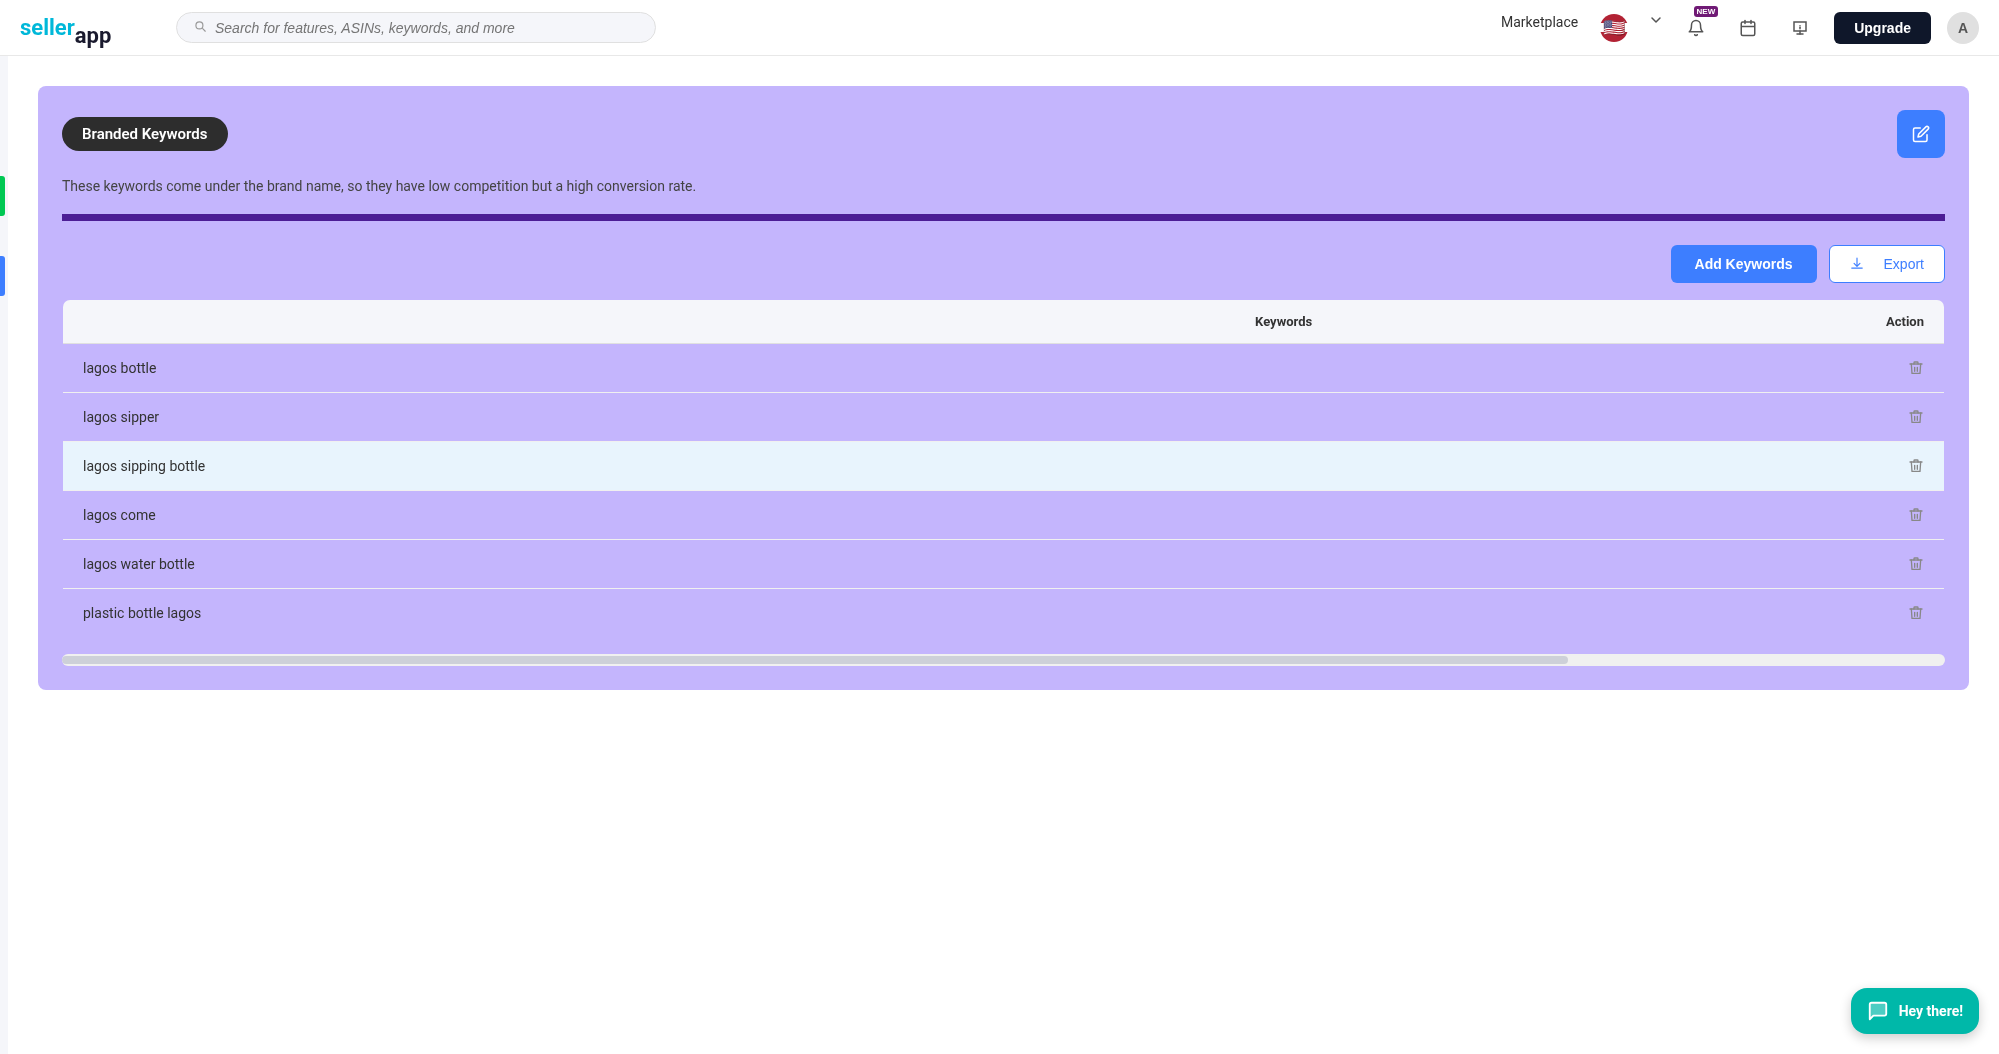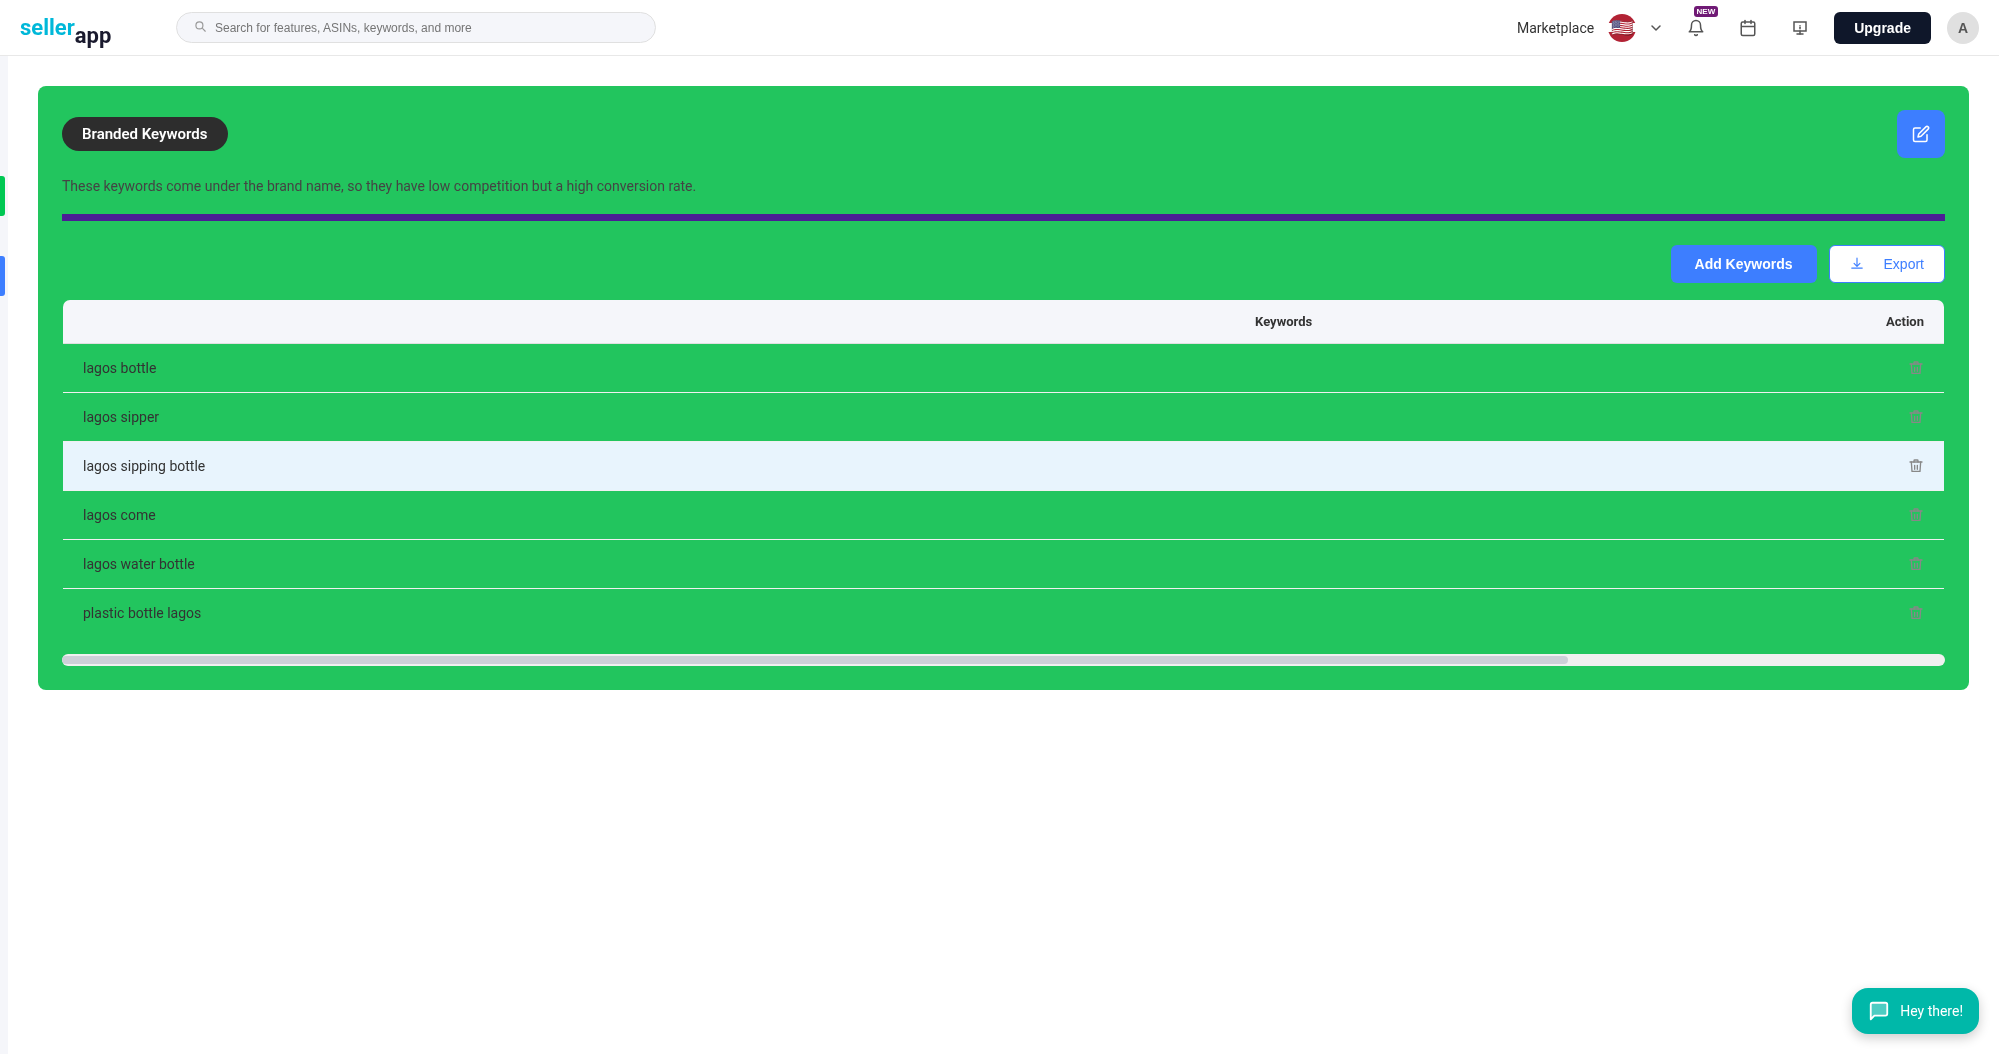--- a/index.html
+++ b/index.html
@@ -37,37 +37,38 @@
       background: #f5f6fa;
       border: 1px solid #e0e0e0;
       border-radius: 24px;
       padding: 6px 16px;
       gap: 8px;
     }
     .search-bar input {
       border: none;
       background: transparent;
       outline: none;
-      font-size: 12px;
+      font-size: 14px;
       color: #4c1d95;
       width: 100%;
+      font-style: italic;
     }
     .search-icon-wrap { color: #999; font-size: 14px; }
 
     .header-right {
       margin-left: auto;
       display: flex;
       align-items: center;
       gap: 16px;
     }
 
     .marketplace-selector {
       display: flex;
-      align-items: center;
-      gap: 14px;
+      align-items: flex-start;
+      gap: 22px;
       cursor: pointer;
       font-size: 14px;
       color: #333;
     }
     .flag-circle {
       width: 28px;
       height: 28px;
       border-radius: 50%;
       overflow: hidden;
       display: flex;
@@ -159,21 +160,21 @@
     
     .main-content {
       margin-left: 8px;
       padding: 30px 30px 30px 30px;
       background: #fff;
       min-height: calc(100vh - 56px);
     }
 
     
     .card {
-      background: #22c55e;
+      background: #c4b5fd;
       border-radius: 8px;
       padding: 24px;
     }
 
     .card-header {
       display: flex;
       align-items: center;
       justify-content: space-between;
       margin-bottom: 20px;
     }
@@ -321,21 +322,21 @@
       right: 20px;
       background: #00b8a9;
       border-radius: 16px;
       padding: 12px 16px;
       color: #fff;
       display: flex;
       align-items: center;
       gap: 10px;
       cursor: pointer;
       font-size: 14px;
-      font-weight: 400;
+      font-weight: 700;
       box-shadow: 0 4px 12px rgba(0,0,0,0.2);
     }
 
     
     .pencil-svg { width: 18px; height: 18px; fill: #fff; }
     .trash-svg { width: 16px; height: 16px; fill: #888; }
     .search-svg { width: 14px; height: 14px; fill: #999; }
     .download-svg { width: 14px; height: 14px; fill: #3d7eff; }
     .bell-svg { width: 18px; height: 18px; fill: #555; }
     .calendar-svg { width: 18px; height: 18px; fill: #555; }

